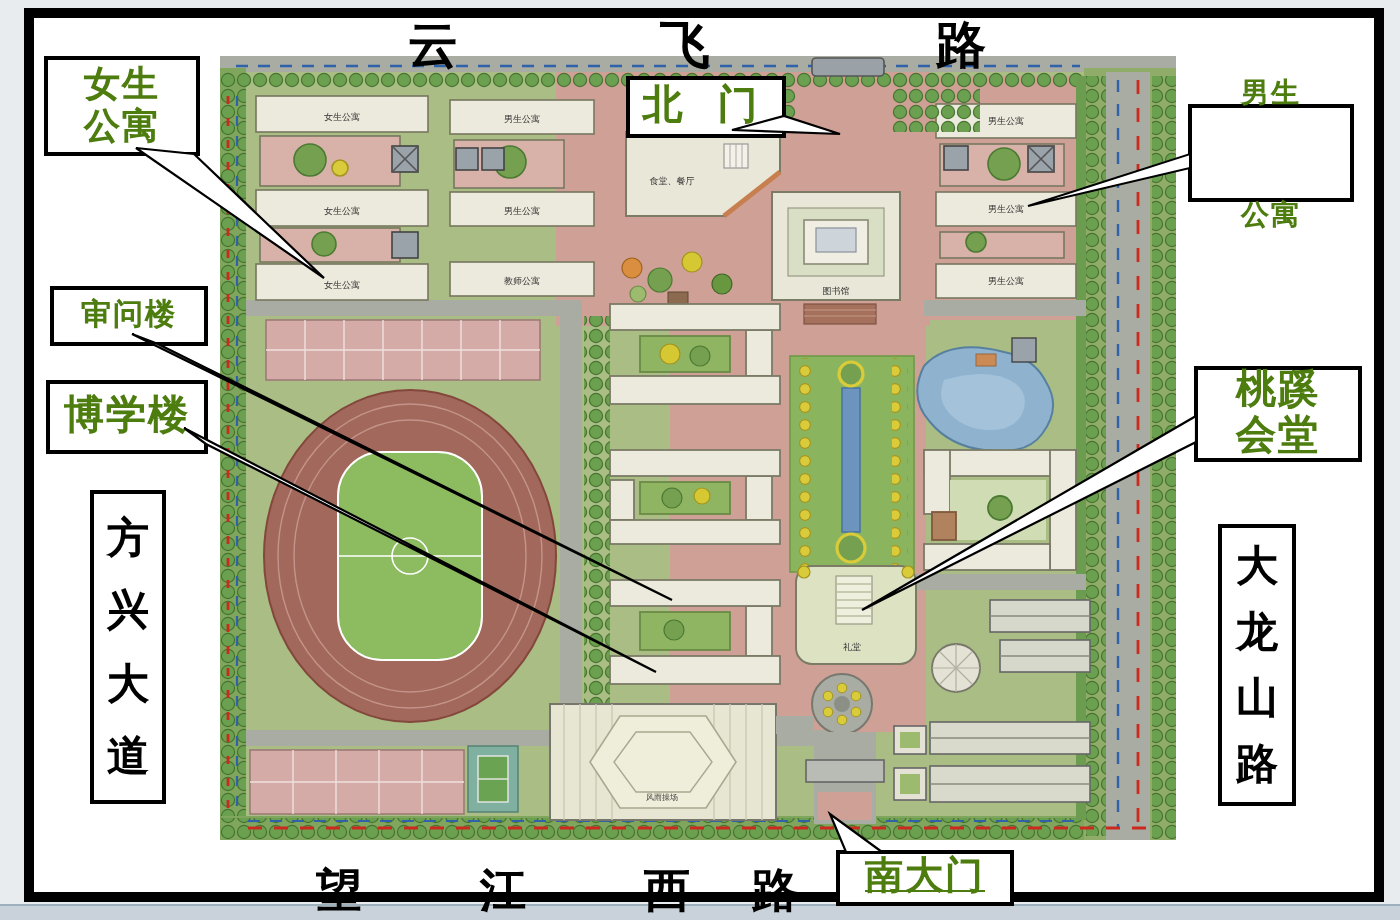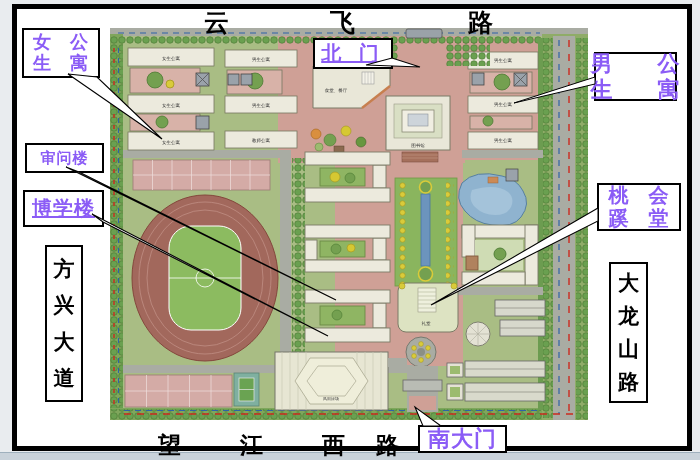--- a/index.html
+++ b/index.html
@@ -12,23 +12,23 @@
     position:absolute;left:12px;top:4px;width:670px;height:437px;
     border:5px solid #000;background:#ffffff;
   }
   .bottom-strip{
     position:absolute;left:0;top:452px;width:700px;height:8px;
     background:#c9d2da;border-top:1px solid #9fb0bd;
   }
   .map-svg{position:absolute;left:110px;top:28px;}
   .overlay-svg{position:absolute;left:0;top:0;z-index:30;pointer-events:none;}
   .callout{
-    position:absolute;background:#fff;border:2px solid #000;color:#8b5cf6;
-    font-weight:bold;display:flex;flex-direction:row;align-items:center;
-    justify-content:center;z-index:20;line-height:1.15;letter-spacing:1px;text-align:center;
+    position:absolute;background:#fff;border:2px solid #000;color:#4d7c0f;
+    font-weight:bold;display:flex;flex-direction:column;align-items:center;
+    justify-content:center;z-index:20;line-height:1.15;letter-spacing:1px;
   }
   .roadchar{
     position:absolute;color:#000;font-weight:bold;z-index:20;
   }
   .vroad{
     position:absolute;background:#fff;border:2.5px solid #000;color:#000;
     font-weight:bold;display:flex;flex-direction:column;align-items:center;
     justify-content:space-evenly;z-index:20;
   }
 </style>
@@ -302,43 +302,43 @@
     <rect x="337" y="356" width="16" height="16" fill="#e4e2d4" stroke="#666" stroke-width="0.8"></rect>
     <rect x="340" y="359" width="10" height="10" fill="#9cbb6f"></rect>
   </g>
 </svg>
 
 <div class="callout" style="left:22px;top:28px;width:74px;height:46px;font-size:18px;">
   <span>女生</span>
   <span>公寓</span>
 </div>
 
-<div class="callout" style="left:313px;top:38px;width:76px;height:27px;font-size:20px;letter-spacing:6px;text-decoration:underline;">
+<div class="callout" style="left:313px;top:38px;width:76px;height:27px;font-size:20px;letter-spacing:6px;">
   <span>北 门</span>
 </div>
 
-<div class="callout" style="left:594px;top:52px;width:79px;height:45px;font-size:22px;gap:44px;">
+<div class="callout" style="left:594px;top:52px;width:79px;height:45px;font-size:14px;gap:44px;">
   <span>男生</span>
   <span>公寓</span>
 </div>
 
 <div class="callout" style="left:25px;top:143px;width:75px;height:26px;font-size:15px;">
   <span>审问楼</span>
 </div>
 
-<div class="callout" style="left:23px;top:190px;width:77px;height:33px;font-size:20px;text-decoration:underline;">
+<div class="callout" style="left:23px;top:190px;width:77px;height:33px;font-size:20px;">
   <span>博学楼</span>
 </div>
 
 <div class="callout" style="left:597px;top:183px;width:80px;height:44px;font-size:20px;">
   <span>桃蹊</span>
   <span>会堂</span>
 </div>
 
-<div class="callout" style="left:418px;top:425px;width:85px;height:24px;font-size:22px;">
+<div class="callout" style="left:418px;top:425px;width:85px;height:24px;font-size:19px;text-decoration:underline;">
   <span>南大门</span>
 </div>
 
 <div class="vroad" style="left:45px;top:245px;width:34px;height:153px;font-size:21px;">
   <span>方</span>
   <span>兴</span>
   <span>大</span>
   <span>道</span>
 </div>
 

